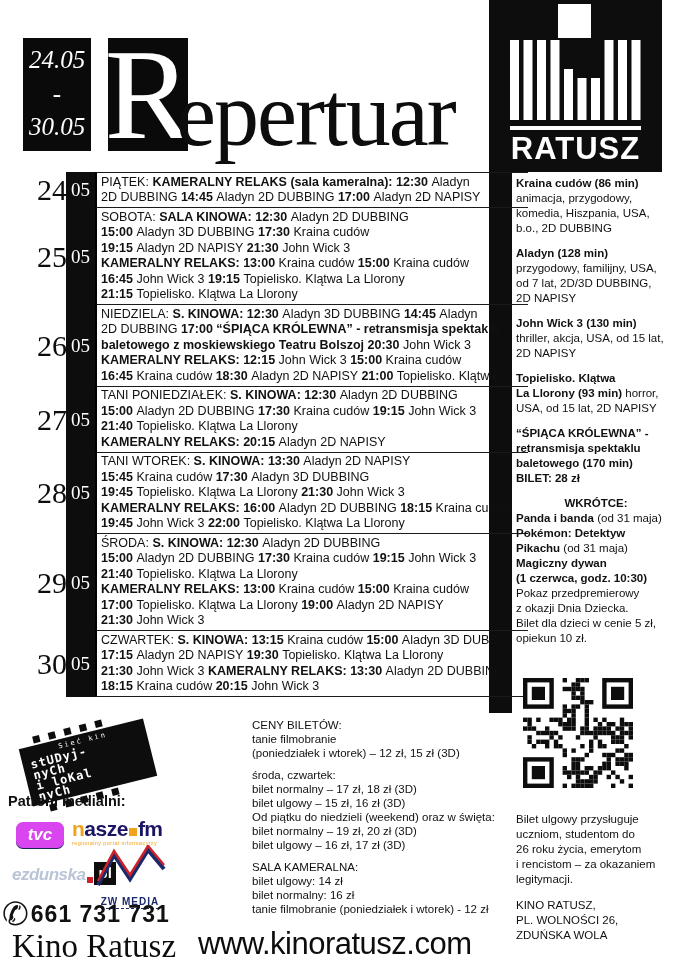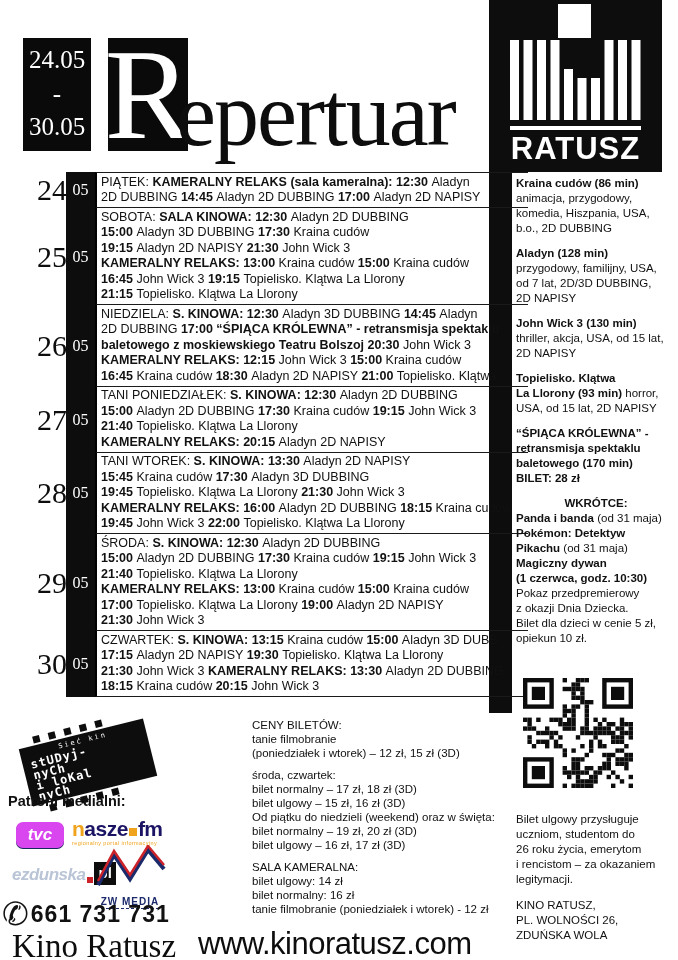--- a/index.html
+++ b/index.html
@@ -3,38 +3,38 @@
 <meta charset="utf-8">
 <style>
   html,body{margin:0;padding:0;}
   body{width:678px;height:960px;position:relative;background:#fff;overflow:hidden;
        font-family:"Liberation Sans", sans-serif;color:#111;}
   .abs{position:absolute;}
 
   
   .dates-box{left:23px;top:38px;width:68px;height:113px;background:#0a0a0a;color:#fff;
     font-family:"Liberation Serif", serif;display:flex;flex-direction:column;align-items:center;
-    justify-content:space-between;padding:8px 0 10px;box-sizing:border-box;font-size:25px;}
+    justify-content:space-between;padding:8px 0 10px;box-sizing:border-box;font-size:25px;font-style:italic;}
   .r-box{left:108px;top:38px;width:80px;height:113px;background:#0a0a0a;color:#fff;
     display:flex;align-items:center;justify-content:center;overflow:hidden;}
   .r-box span{font-family:"Liberation Serif", serif;font-size:130px;line-height:113px;}
   .title-rest{left:176px;top:70px;font-family:"Liberation Serif", serif;font-size:90px;
     line-height:1;color:#0d0d0d;letter-spacing:-2px;}
 
   
   .ratusz-box{left:489px;top:0;width:173px;height:172px;background:#0d0d0d;}
   .right-strip{left:489px;top:172px;width:23px;height:541px;background:#0d0d0d;}
 
   
   .schedule{left:0;top:172px;width:490px;padding-left:38px;}
   .day-row{display:flex;align-items:stretch;}
   .day-num{width:28px;display:flex;align-items:center;justify-content:center;
     font-family:"Liberation Serif", serif;font-size:30px;color:#0d0d0d;}
   .day-bar{width:29px;background:#0d0d0d;display:flex;align-items:center;justify-content:center;
-    font-family:"Liberation Serif", serif;font-size:16px;color:#fff;}
+    font-family:"Liberation Serif", serif;font-size:19px;color:#fff;}
   .day-content{flex:1;border-left:2px solid #000;border-bottom:1px solid #1a1a1a;
     padding:1.5px 2px 1.5px 4px;overflow:hidden;}
   .day-row:first-child .day-content{border-top:1px solid #1a1a1a;}
   .day-content .tline{font-size:12.5px;line-height:15.5px;white-space:nowrap;}
 
   .seg-b{font-weight:bold;}
   .tline.center{text-align:center;}
 
   
   .right-col{left:516px;top:176px;width:160px;}

